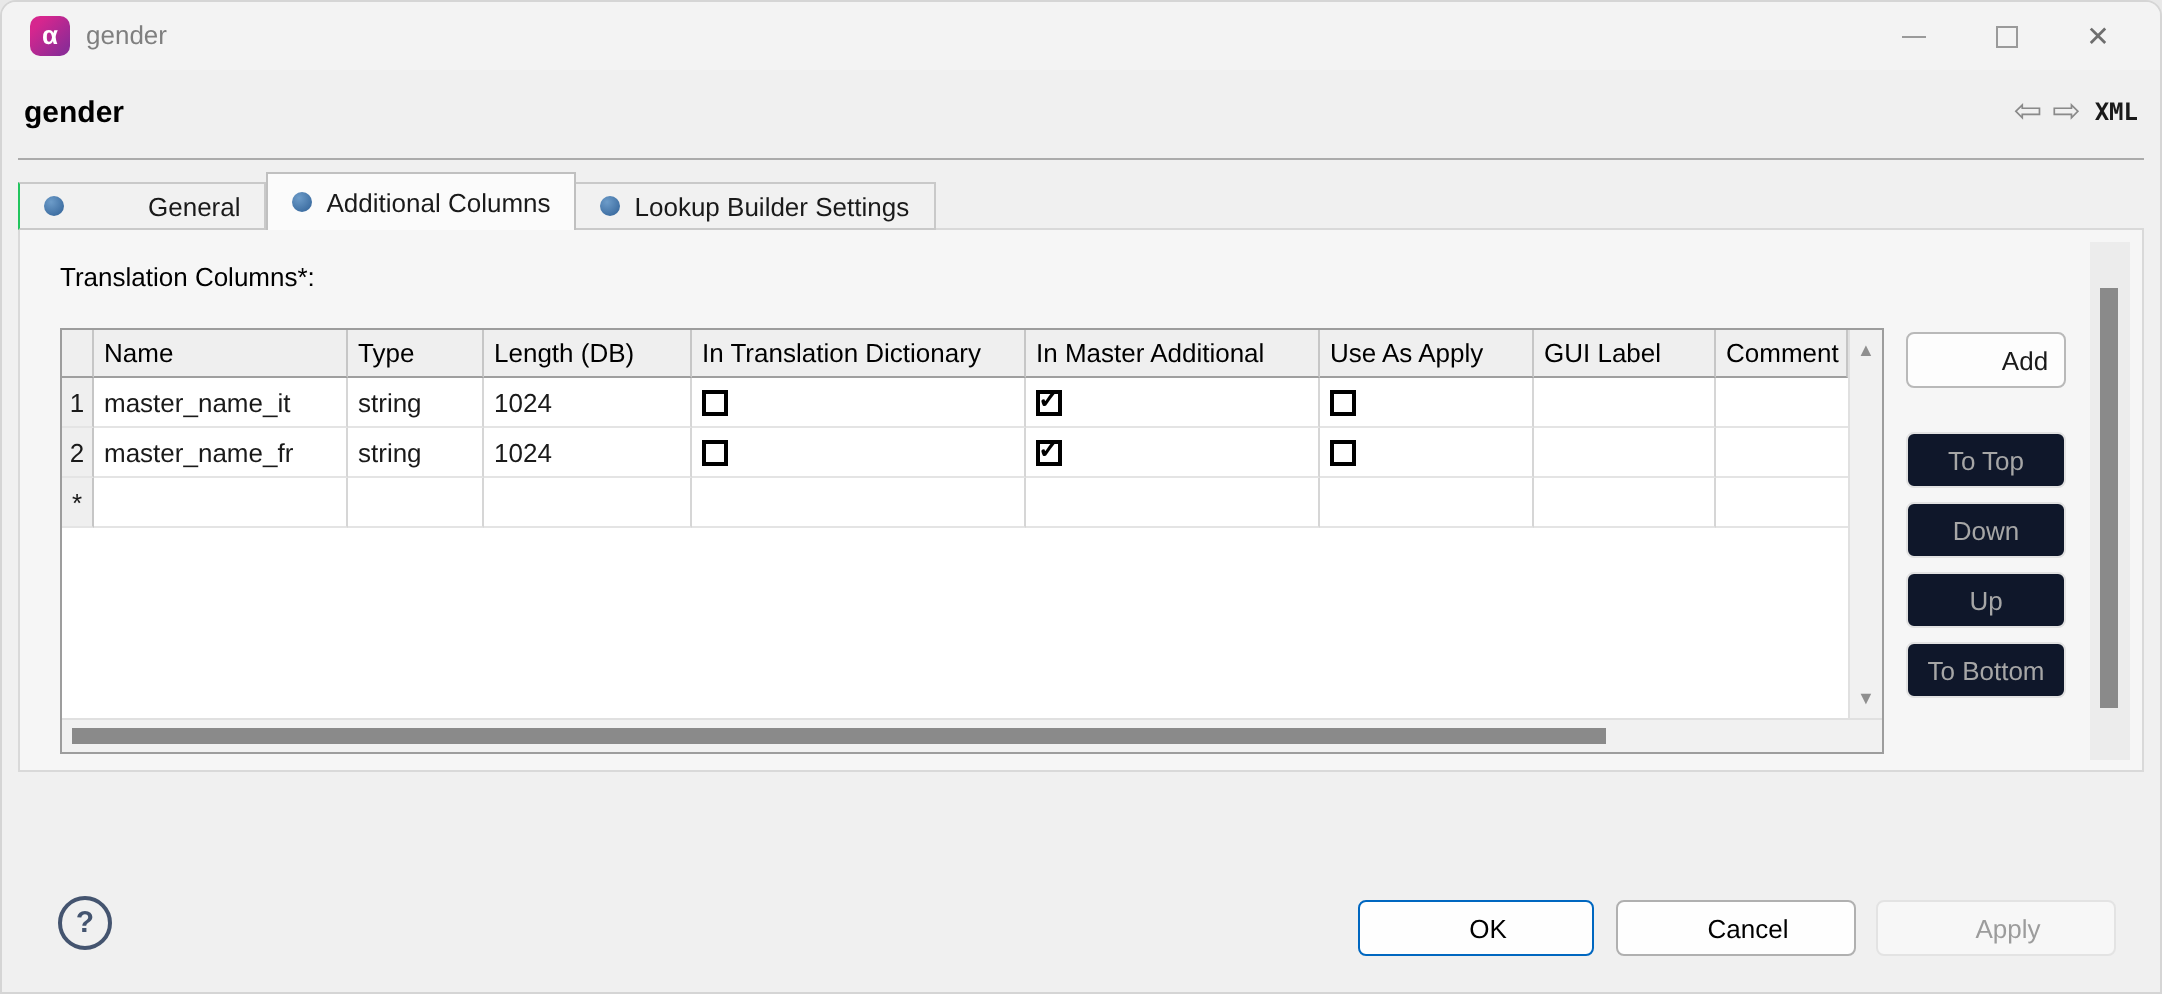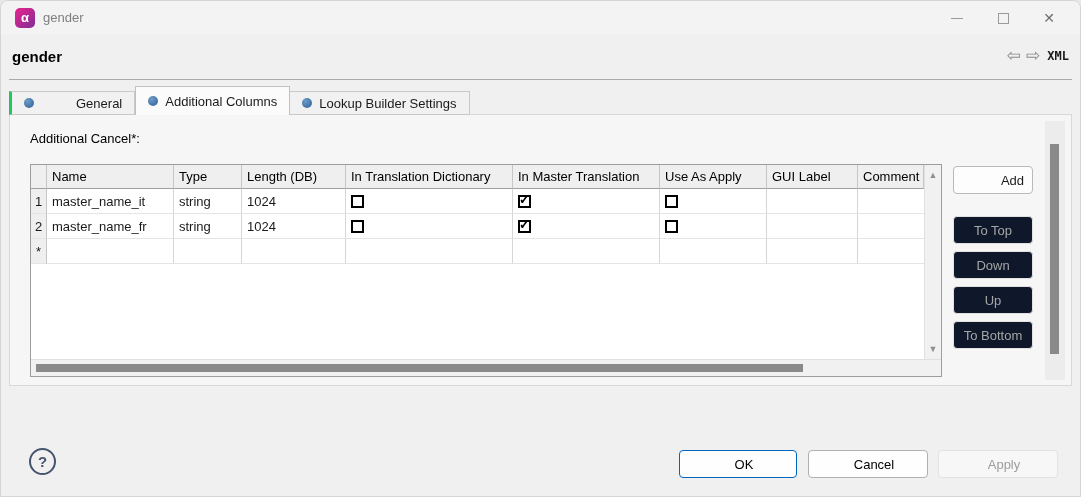--- a/index.html
+++ b/index.html
@@ -27,21 +27,21 @@
   .page-title { position:absolute; left:3px; top:13px; font-size:15px; font-weight:bold; color:#000; }
   .header-nav { position:absolute; right:3px; top:12px; display:flex; align-items:center; gap:5px; }
   .nav-arrow { color:#8a8a8a; font-size:17px; line-height:1; }
   .xml-label { font-family:"DejaVu Sans Mono", monospace; font-size:12px; font-weight:bold; color:#1a1a1a; margin-left:2px; }
   
   .tabbar { position:absolute; left:8px; top:85px; height:29px; display:flex; align-items:flex-end; z-index:3; }
   .tab {
     display:flex; align-items:center; gap:7px; padding:0 12px; height:24px;
     background:#f1f1f1; border:1px solid #c9c9c9; border-left:none; white-space:nowrap;
   }
-  .tab:first-child { border-left:3px solid #22c55e;gap:42px; }
+  .tab:first-child { border-left:1px solid #22c55e;gap:42px; }
   .tab.active {
     height:29px; background:#fbfbfb; border:1px solid #c0c0c0; border-bottom:none;
     position:relative; z-index:4;
   }
   .tab-dot { width:10px; height:10px; border-radius:50%;
     background:radial-gradient(circle at 35% 30%, #6d9cc9, #2e5f95); flex:0 0 auto; }
   
   .panel { position:absolute; left:8px; right:8px; top:113px; height:272px;
     background:#f6f6f6; border:1px solid #d9d9d9; z-index:1; }
   .section-label { position:absolute; left:20px; top:16px; color:#000; }
@@ -127,31 +127,31 @@
       <span class="tab-dot"></span>
       <span>Additional Columns</span>
     </div>
     <div class="tab">
       <span class="tab-dot"></span>
       <span>Lookup Builder Settings</span>
     </div>
   </div>
 
   <div class="panel">
-    <div class="section-label">Additional Cancel*:</div>
+    <div class="section-label">Translation Columns*:</div>
 
     <div class="table-wrap">
       <div class="grid">
         <div class="trow head">
           <div class="cell c0 rownum"></div>
           <div class="cell c1">Name</div>
           <div class="cell c2">Type</div>
           <div class="cell c3">Length (DB)</div>
           <div class="cell c4">In Translation Dictionary</div>
-          <div class="cell c5">In Master Translation</div>
+          <div class="cell c5">In Master Additional</div>
           <div class="cell c6">Use As Apply</div>
           <div class="cell c7">GUI Label</div>
           <div class="cell c8">Comment</div>
         </div>
 
         <div class="trow body">
           <div class="cell c0 rownum">1</div>
           <div class="cell c1">master_name_it</div>
           <div class="cell c2">string</div>
           <div class="cell c3">1024</div>

